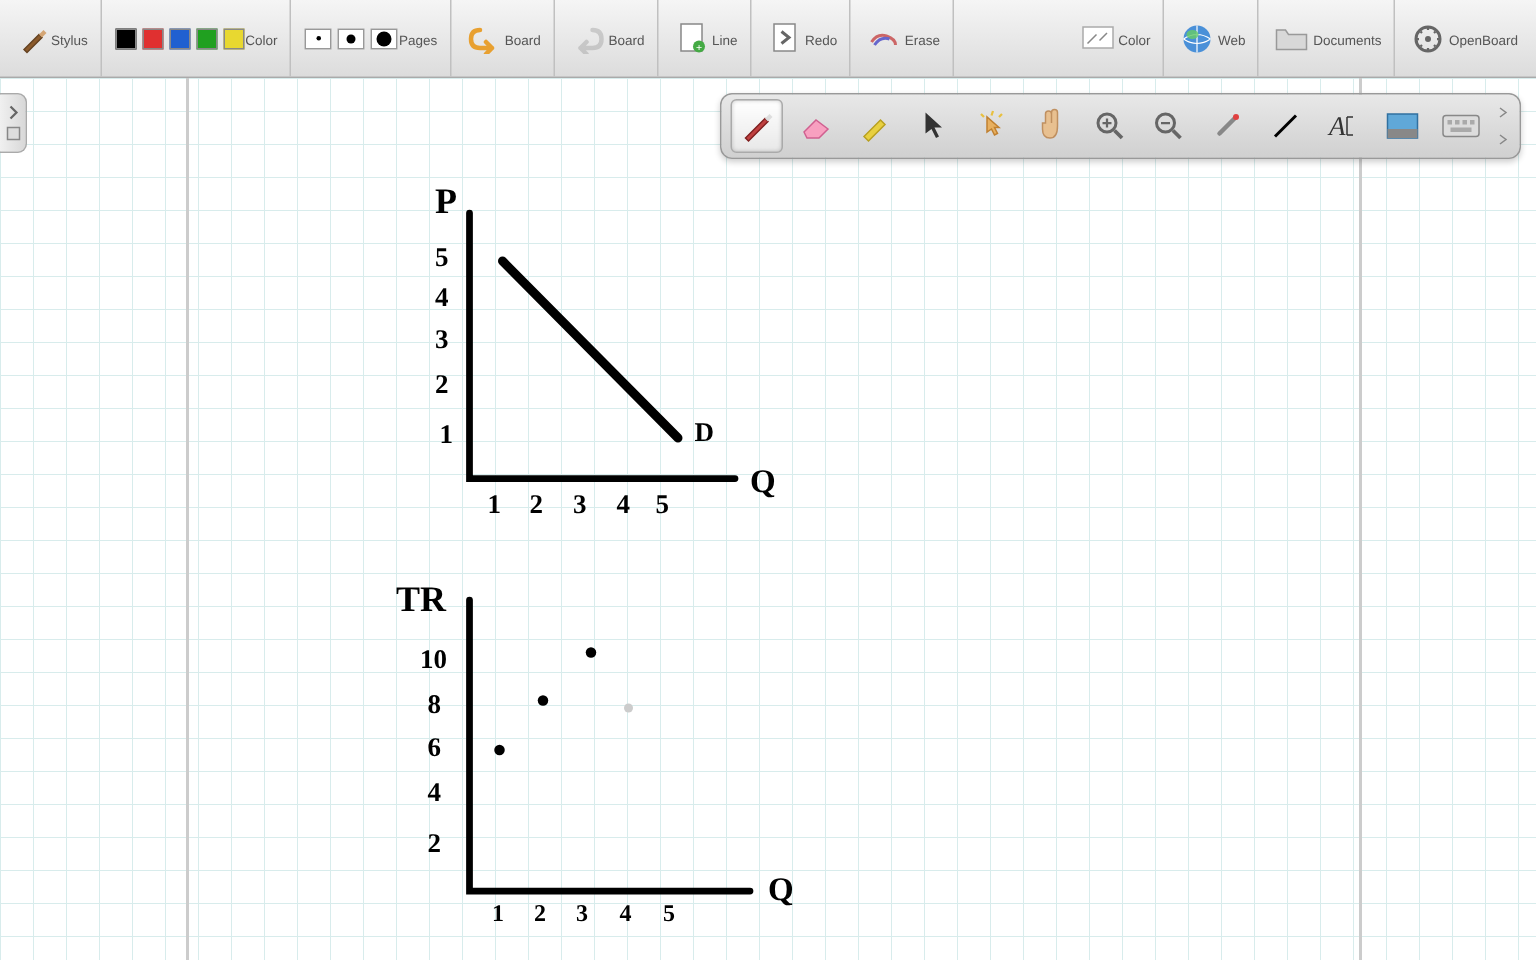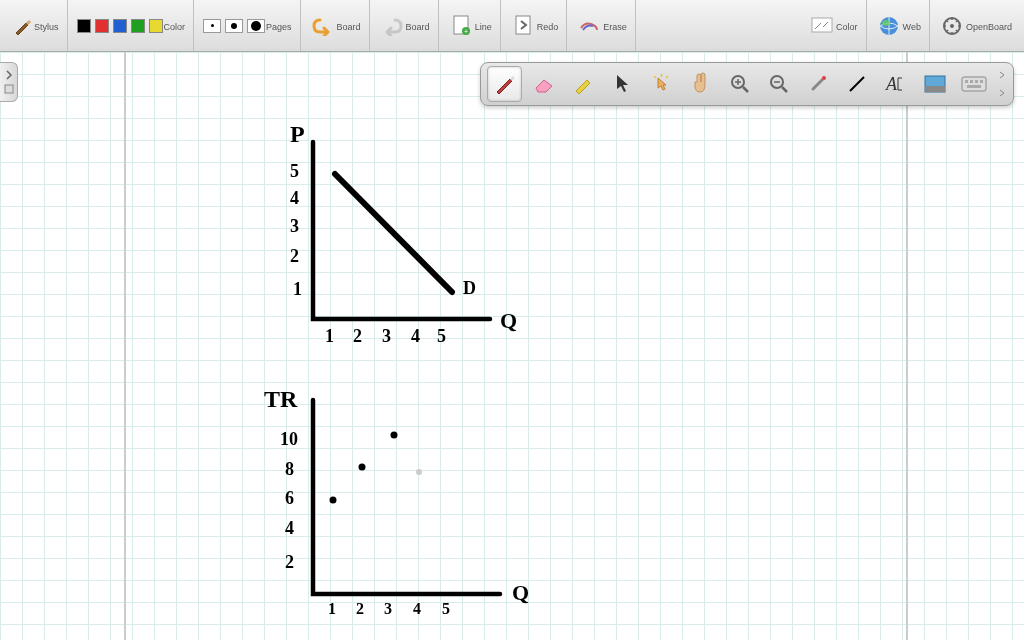--- a/index.html
+++ b/index.html
@@ -316,20 +316,30 @@
         <svg width="22" height="22">
             <circle cx="11" cy="11" r="9" fill="#4a90d8"></circle>
             <path d="M2 11 Q11 5 20 11 M2 11 Q11 17 20 11 M11 2 L11 20" stroke="#fff" stroke-width="0.8" fill="none"></path>
             <ellipse cx="8" cy="8" rx="4" ry="3" fill="#6c6" opacity="0.8"></ellipse>
           </svg>
       </div>
     </div>
     <div class="tool-label">Web</div>
   </div>
 
+  <div class="tool-group">
+    <div class="tool-icons">
+      <div class="toolbar-btn">
+        <svg width="24" height="18">
+            <path d="M2 5 L2 16 L22 16 L22 6 L10 6 L8 3 L2 3 Z" fill="#d8d8d8" stroke="#999"></path>
+          </svg>
+      </div>
+    </div>
+    <div class="tool-label">Documents</div>
+  </div>
 
 
   <div class="tool-group no-border">
     <div class="tool-icons">
       <div class="toolbar-btn">
         <svg width="22" height="22">
             <circle cx="11" cy="11" r="8" fill="none" stroke="#666" stroke-width="2"></circle>
             <circle cx="11" cy="11" r="2" fill="#666"></circle>
             <path d="M11 3 L11 5 M11 17 L11 19 M3 11 L5 11 M17 11 L19 11 M6 6 L7 7 M15 15 L16 16 M6 16 L7 15 M15 7 L16 6" stroke="#666" stroke-width="1.5"></path>
           </svg>

